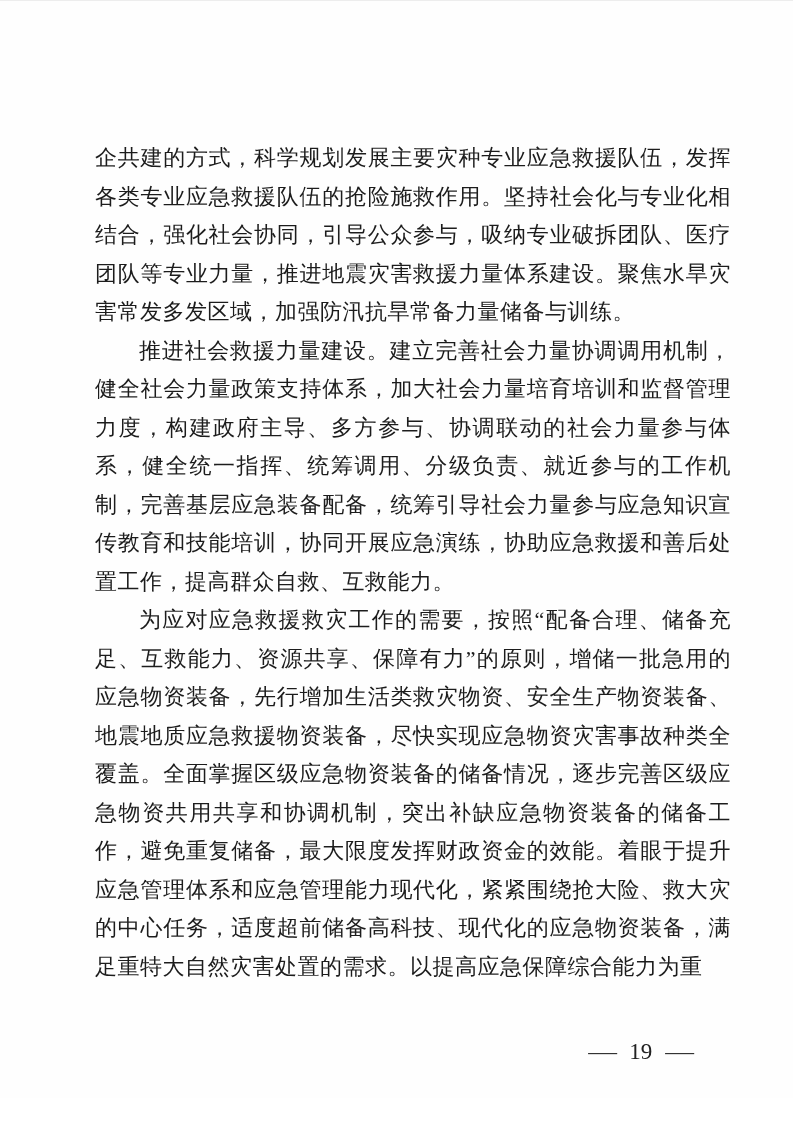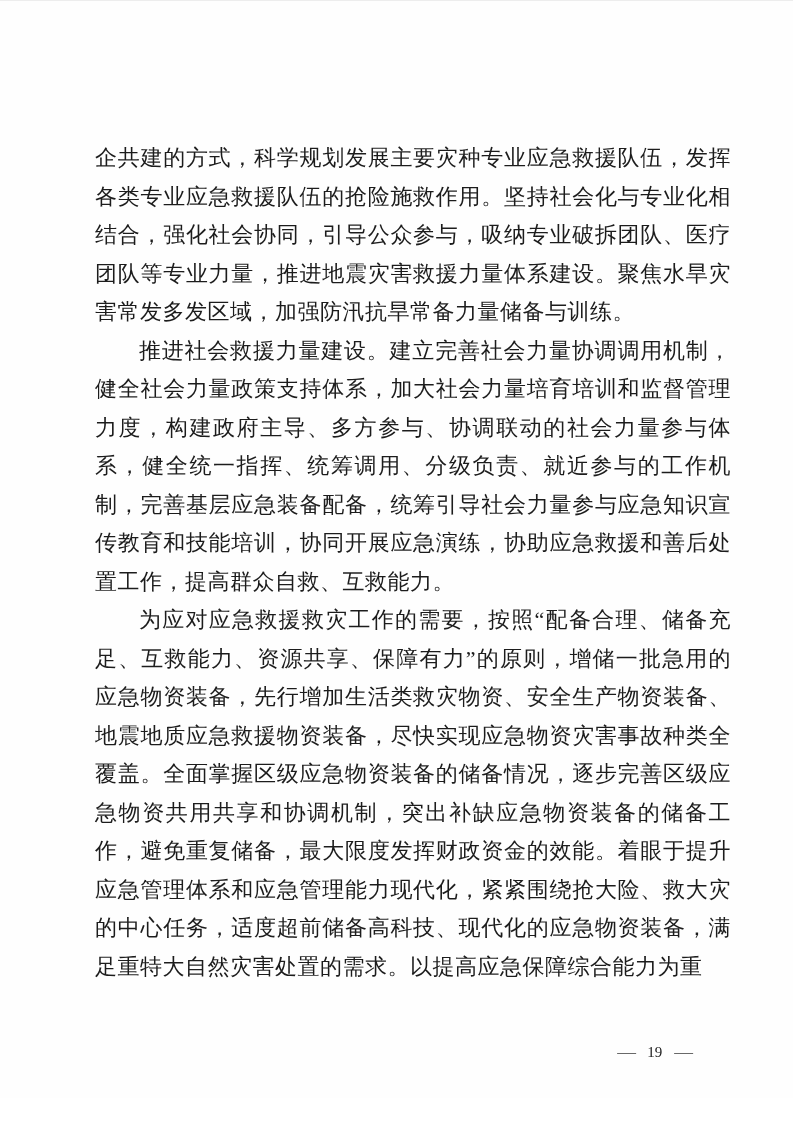--- a/index.html
+++ b/index.html
@@ -33,21 +33,21 @@
     margin: 0;
   }
   .para.indented {
     text-indent: 2em;
   }
   .page-number {
     position: absolute;
     right: 96px;
     top: 1036px;
     color: #222222;
-    font-size: 15px;
+    font-size: 23px;
     line-height: 30px;
     white-space: nowrap;
     letter-spacing: 0;
   }
   .page-number .dash {
     display: inline-block;
     color: #333333;
     transform: scaleX(1.25);
     margin: 0 6px;
   }

